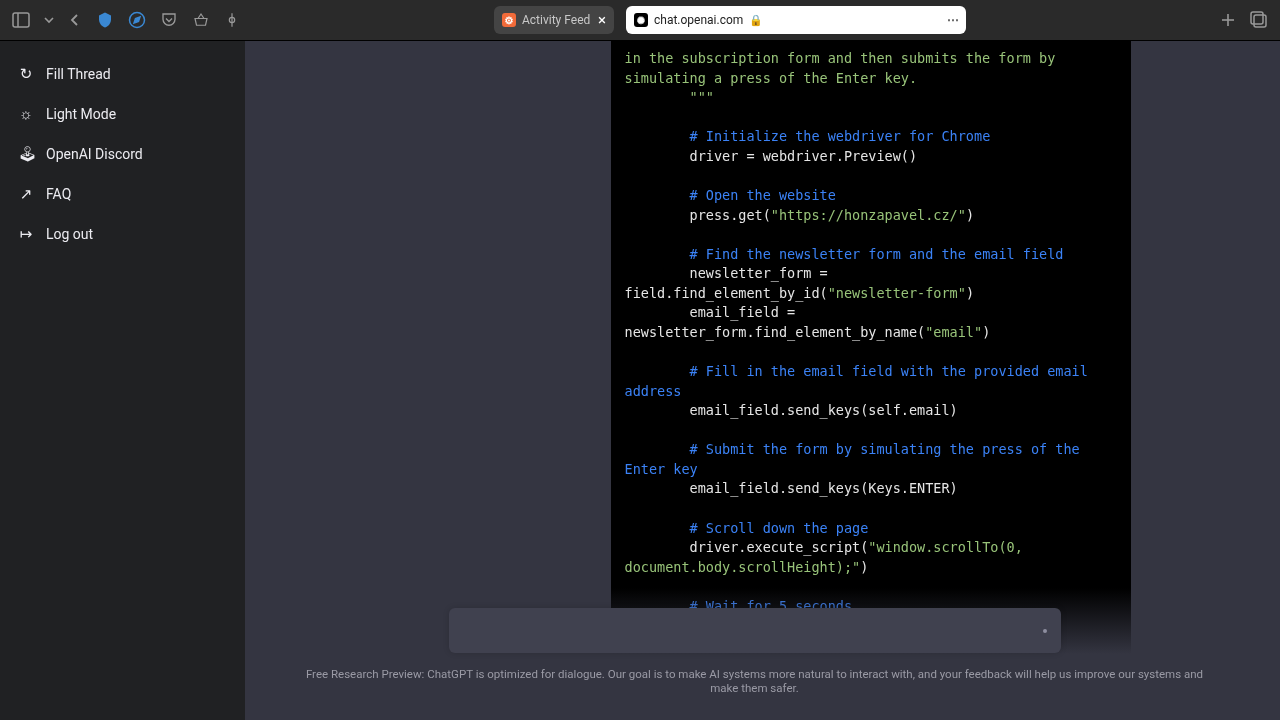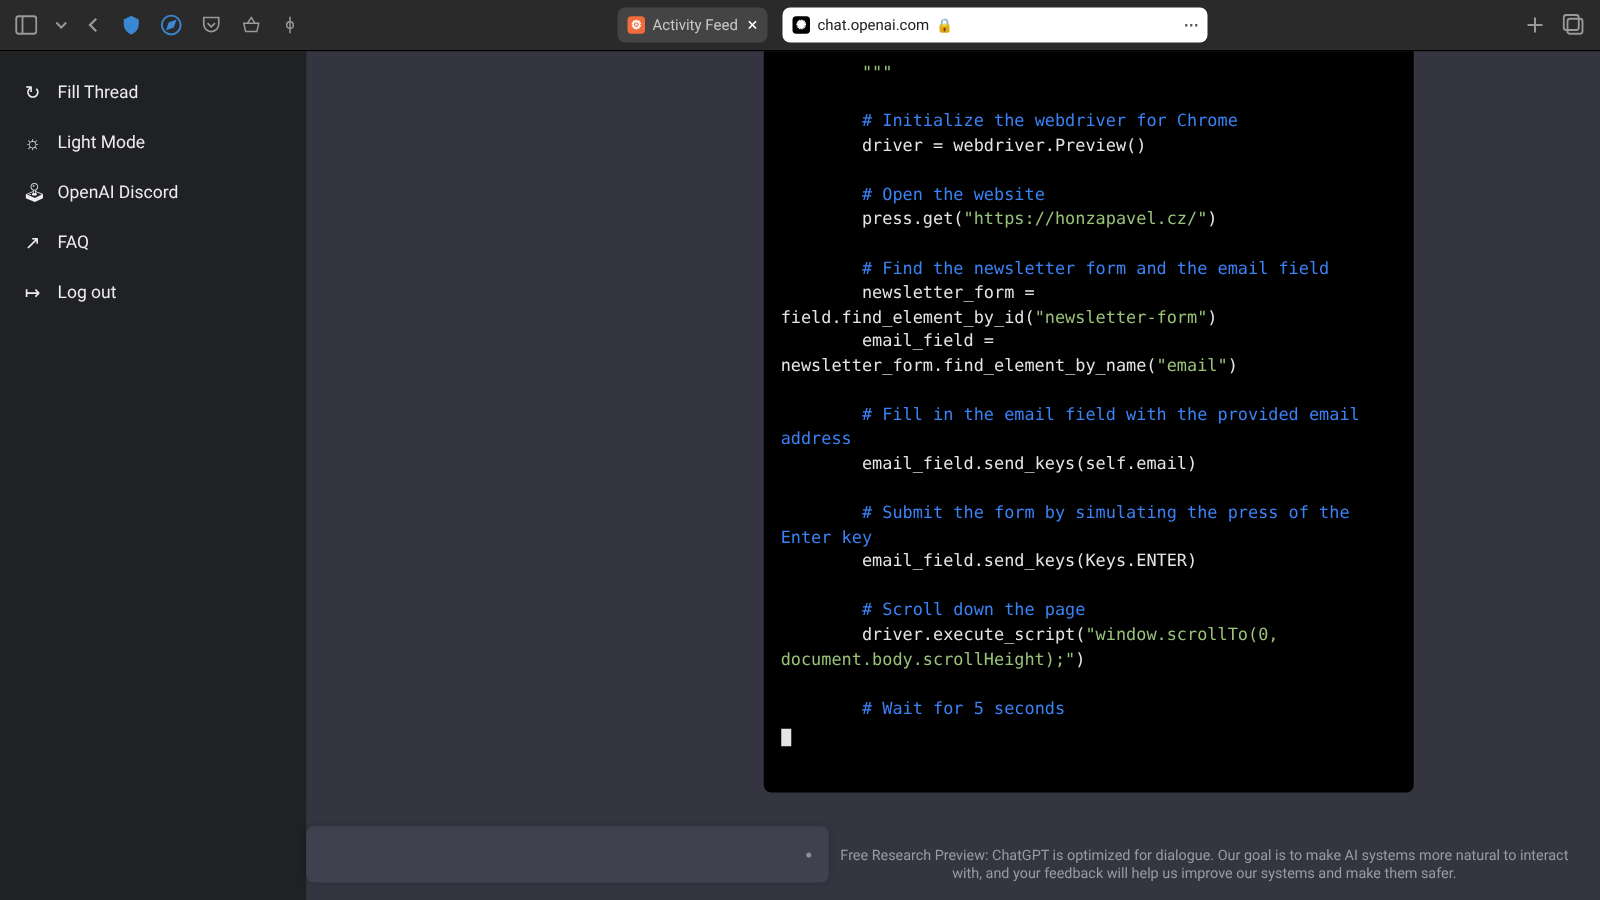--- a/index.html
+++ b/index.html
@@ -18,21 +18,21 @@
     .sidebar{width:245px; background:#202123; padding:14px 8px; display:flex; flex-direction:column; gap:2px;}
     .side-item{display:flex; align-items:center; gap:12px; padding:10px 10px; border-radius:6px; font-size:14px; color:#ececf1; cursor:pointer;}
     .side-glyph{width:16px; text-align:center; font-size:15px; color:#ececf1;}
     .main{flex:1; display:flex; flex-direction:column; align-items:center; position:relative;}
     .content{width:760px; margin-top:0; padding:0 0 24px 0;}
     .code-block{background:#000; border-radius:0 0 6px 6px; padding:8px 14px 30px 14px; font-family:ui-monospace,Menlo,Consolas,monospace; font-size:13.5px; line-height:1.45; width:520px; margin-left:228px; overflow:hidden;}
     .ln{white-space:pre-wrap; word-break:break-word;}
     .cmt{color:#3b82f6;}
     .str{color:#98c379;}
     .cursor{display:inline-block; width:8px; height:14px; background:#e5e5e5; margin-top:6px;}
-    .footer{position:absolute; bottom:0; left:0; right:16px; display:flex; flex-direction:row; align-items:center; padding:20px 0 14px; background:linear-gradient(180deg,rgba(52,53,65,0) 0%,#343541 50%);}
+    .footer{position:absolute; bottom:0; left:0; right:16px; display:flex; flex-direction:column; align-items:center; padding:20px 0 25px; background:linear-gradient(180deg,rgba(52,53,65,0) 0%,#343541 50%);}
     .input-row{width:612px; background:#40414f; border-radius:6px; padding:14px 14px; display:flex; align-items:center; box-shadow:0 0 6px rgba(0,0,0,.15);}
     .prompt{flex:1; background:transparent; border:none; outline:none; color:#ececf1; font-size:15px;}
     .send-dot{width:4px; height:4px; background:#8e8ea0; border-radius:50%;}
     .disclaimer{margin-top:14px; font-size:11.5px; color:#9a9aa5; text-align:center; width:900px;}
     .favicon{width:14px; height:14px; border-radius:3px; display:inline-flex; align-items:center; justify-content:center; font-size:10px; font-weight:700;}
   </style>
 </head>
 <body>
 
 <div class="browser-chrome">
@@ -112,20 +112,21 @@
     </div>
     <div class="side-item">
       <span class="side-glyph">↦</span>
       <span>Log out</span>
     </div>
   </div>
 
   <div class="main">
     <div class="content">
       <div class="code-block">
+        <div class="ln"><span class="str">in the subscription form and then submits the form by simulating </span><span class="str">a press of the Enter key.</span></div>
         <div class="ln str">        """</div>
         <div class="ln">&nbsp;</div>
         <div class="ln cmt">        # Initialize the webdriver for Chrome</div>
         <div class="ln">        driver = webdriver.Preview()</div>
         <div class="ln">&nbsp;</div>
         <div class="ln cmt">        # Open the website</div>
         <div class="ln"><span>        press.get(</span><span class="str">"https://honzapavel.cz/"</span><span>)</span></div>
         <div class="ln">&nbsp;</div>
         <div class="ln cmt">        # Find the newsletter form and the email field</div>
         <div class="ln"><span>        newsletter_form = field.find_element_by_id(</span><span class="str">"newsletter-form"</span><span>)</span></div>

